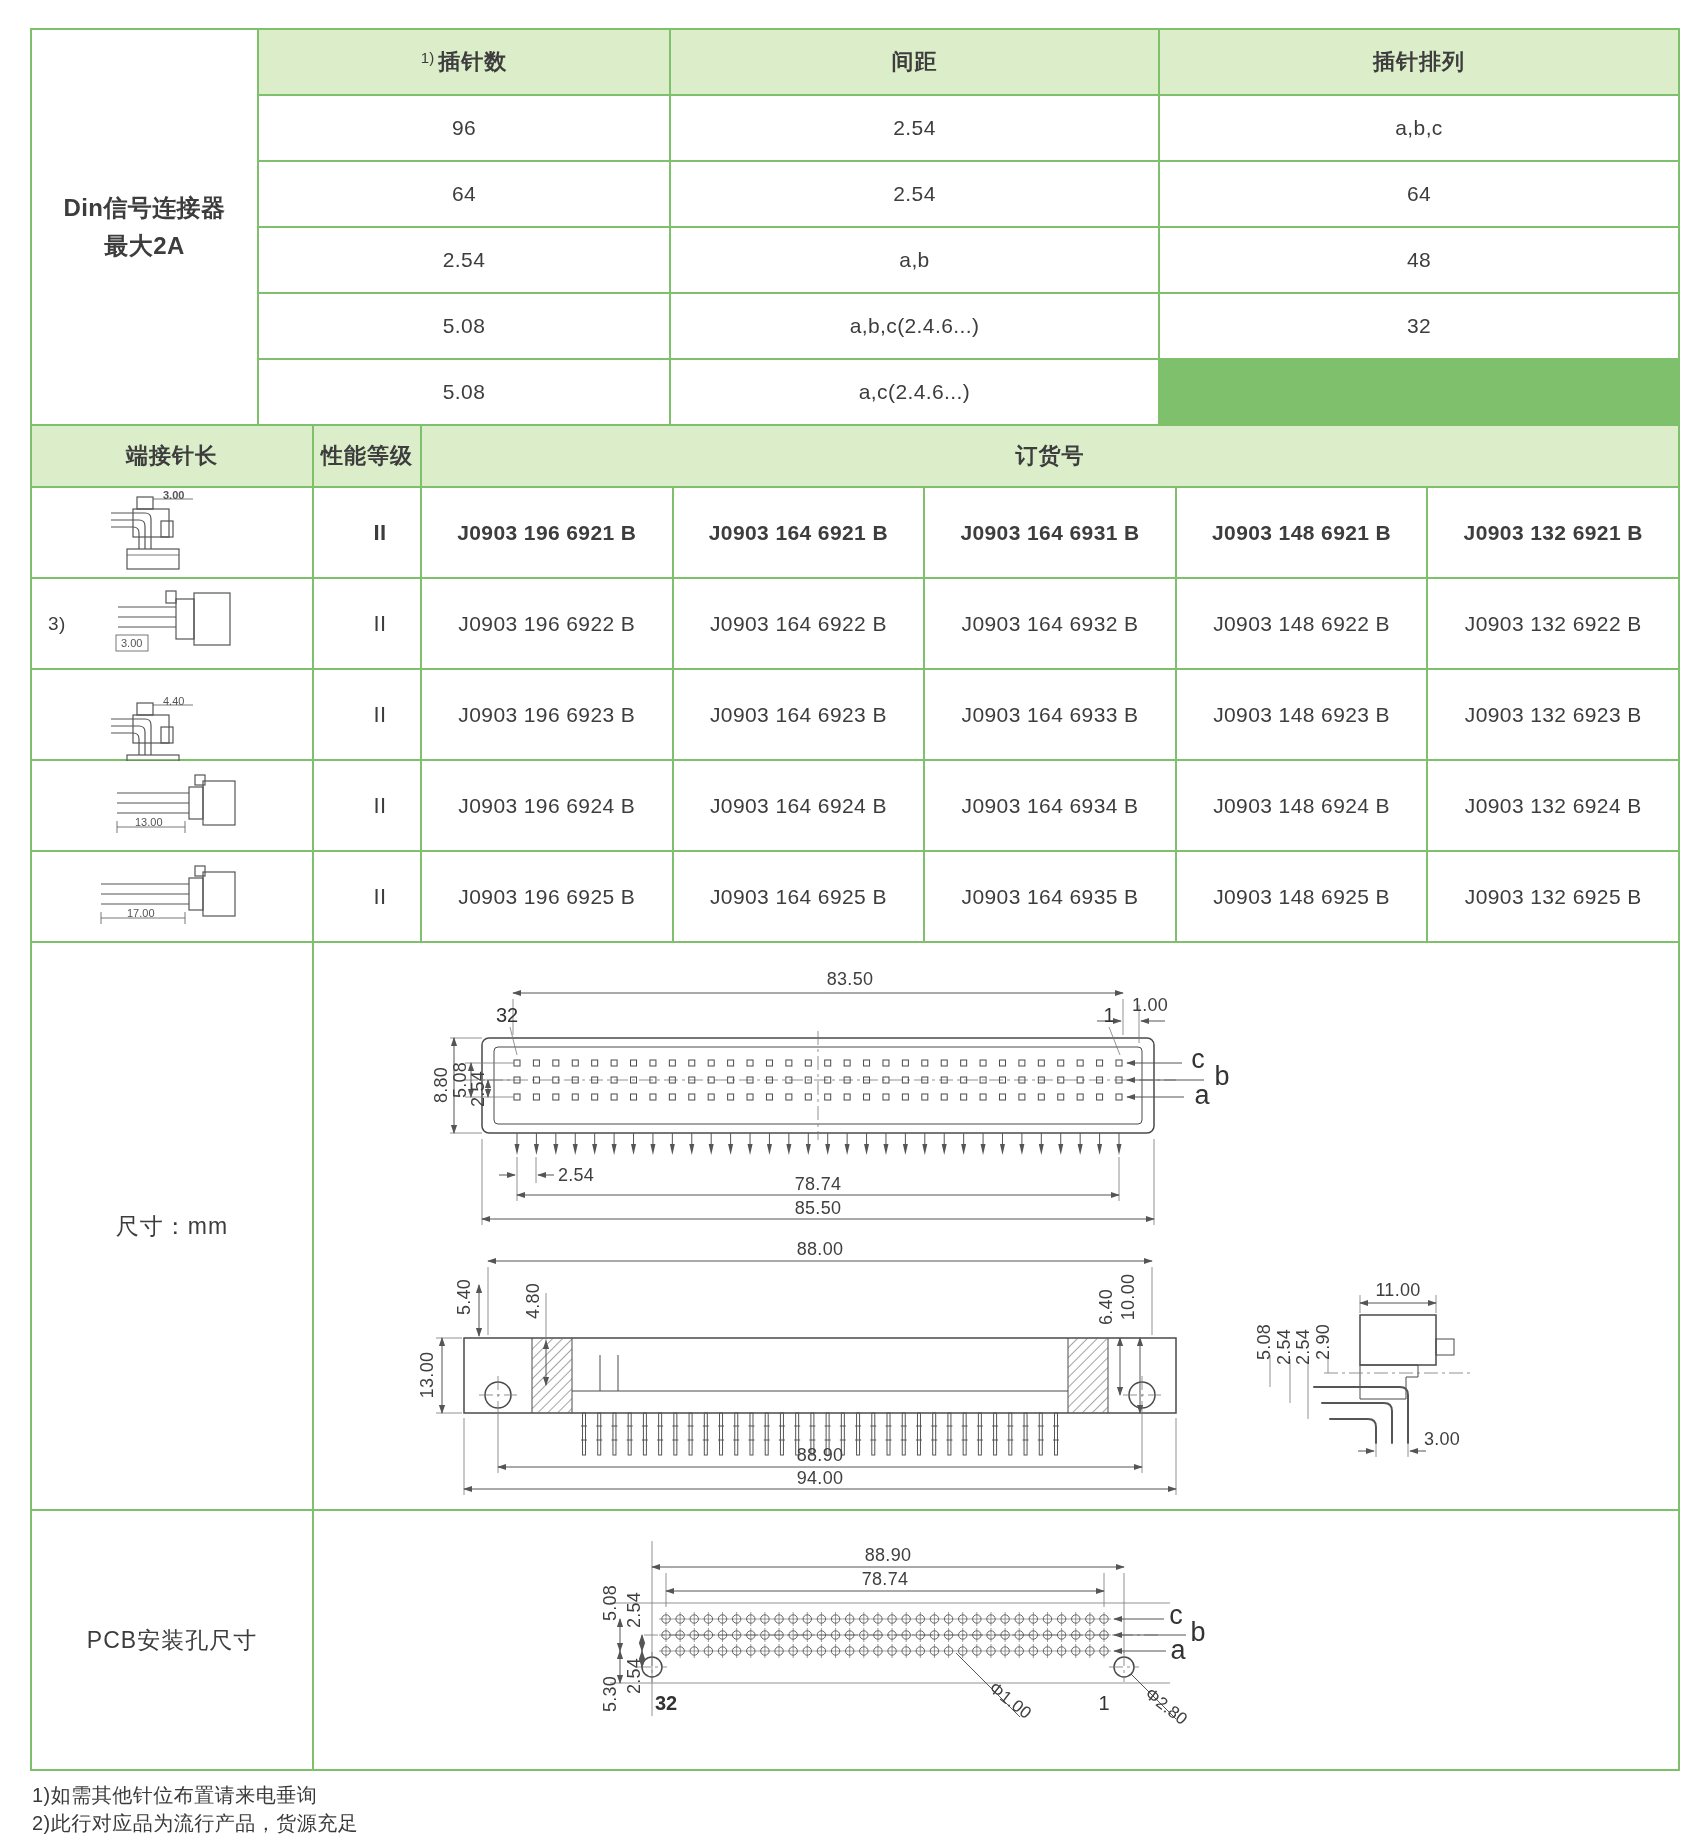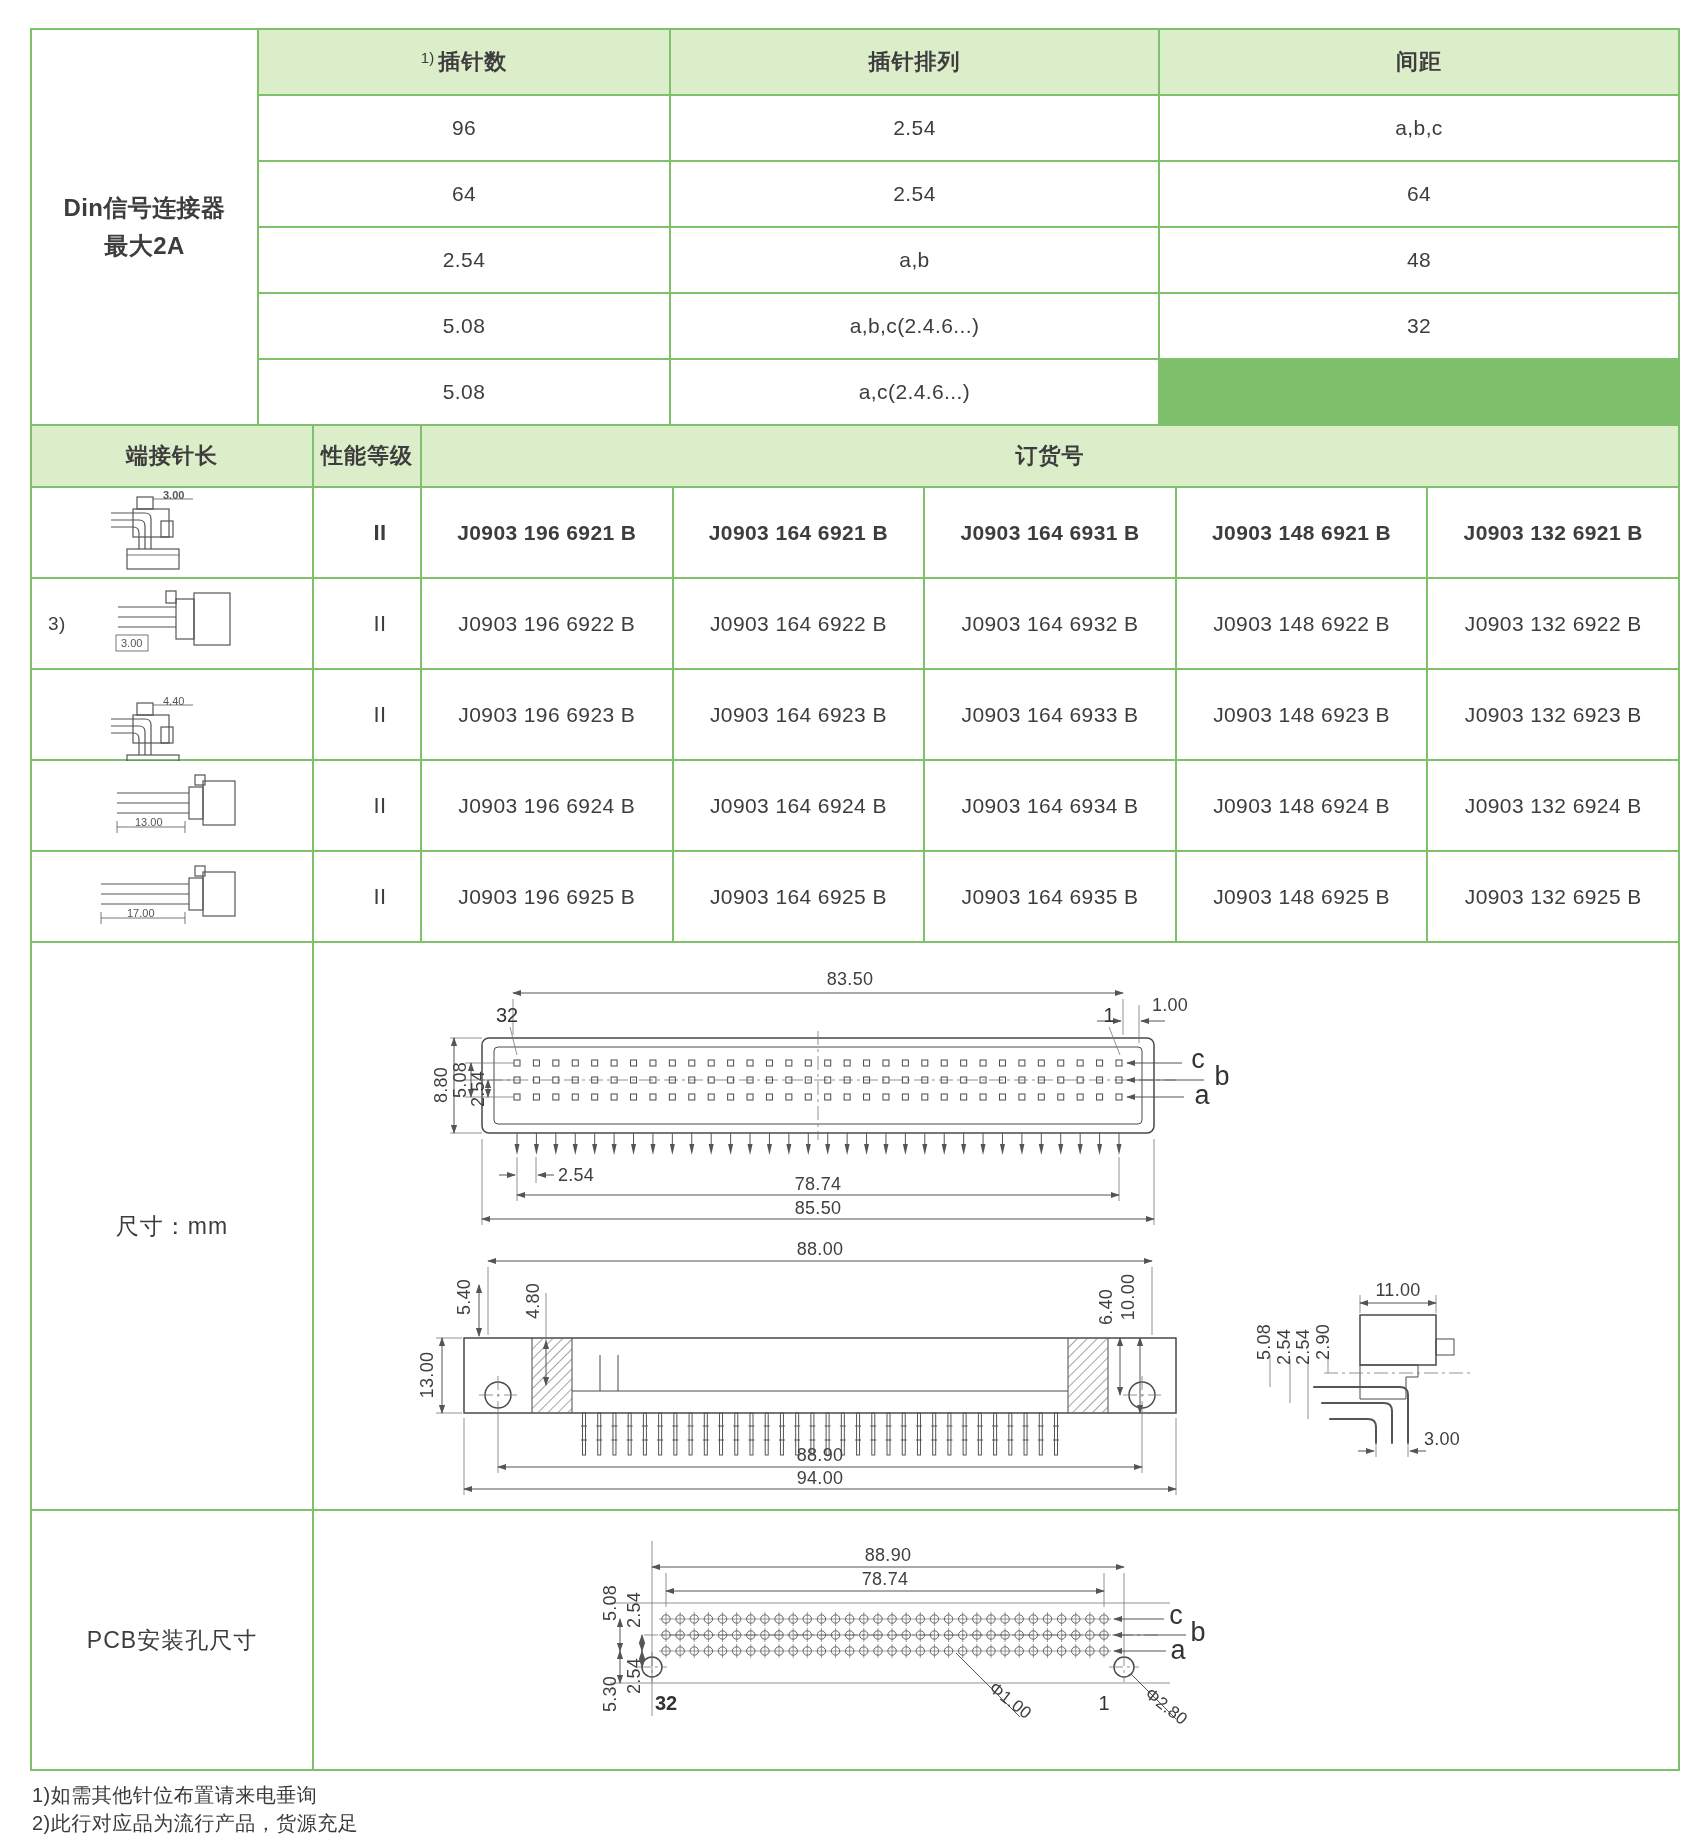--- a/index.html
+++ b/index.html
@@ -54,22 +54,22 @@
 
     <div class="grid t1">
       <div class="cell sidelabel">
         <span>Din信号连接器</span>
         <span>最大2A</span>
       </div>
       <div class="cell hdr">
         <span class="sup">1)</span>
         <span>插针数</span>
       </div>
+      <div class="cell hdr">间距</div>
       <div class="cell hdr">插针排列</div>
-      <div class="cell hdr">间距</div>
 
       <div class="cell">96</div>
       <div class="cell">2.54</div>
       <div class="cell">a,b,c</div>
 
       <div class="cell">64</div>
       <div class="cell">2.54</div>
 
       <div class="cell">64</div>
       <div class="cell">2.54</div>
@@ -576,21 +576,21 @@
             <line class="xl" x1="994" y1="416" x2="994" y2="476"></line>
             <line class="xl" x1="1014" y1="412" x2="1014" y2="430"></line>
             <line class="xl" x1="1062" y1="500" x2="1062" y2="514"></line>
               <line class="xl" x1="1094" y1="500" x2="1094" y2="514"></line>
             <line class="dl" x1="1044" y1="508" x2="1060" y2="508" marker-end="url(#ar)"></line>
             <line class="dl" x1="1112" y1="508" x2="1096" y2="508" marker-end="url(#ar)"></line>
           </g>
         </svg>
 
         <span class="dim" style="left:500px;top:36px;margin-left:36px;">83.50</span>
-        <span class="dim" style="left:856px;top:62px;">1.00</span>
+        <span class="dim" style="left:836px;top:62px;">1.00</span>
         <span class="pinlab" style="position:absolute;left:193px;top:72px;transform:translate(-50%,-50%);">32</span>
         <span class="pinlab" style="position:absolute;left:795px;top:72px;transform:translate(-50%,-50%);">1</span>
         <span class="rowlab" style="position:absolute;left:884px;top:116px;transform:translate(-50%,-50%);">c</span>
         <span class="rowlab" style="position:absolute;left:908px;top:133px;transform:translate(-50%,-50%);">b</span>
         <span class="rowlab" style="position:absolute;left:888px;top:152px;transform:translate(-50%,-50%);">a</span>
         <span class="vdim" style="left:127px;top:142px;">8.80</span>
         <span class="vdim" style="left:146px;top:137px;">5.08</span>
         <span class="vdim" style="left:164px;top:146px;">2.54</span>
         <span class="dim" style="left:262px;top:232px;">2.54</span>
         <span class="dim" style="left:504px;top:241px;">78.74</span>

